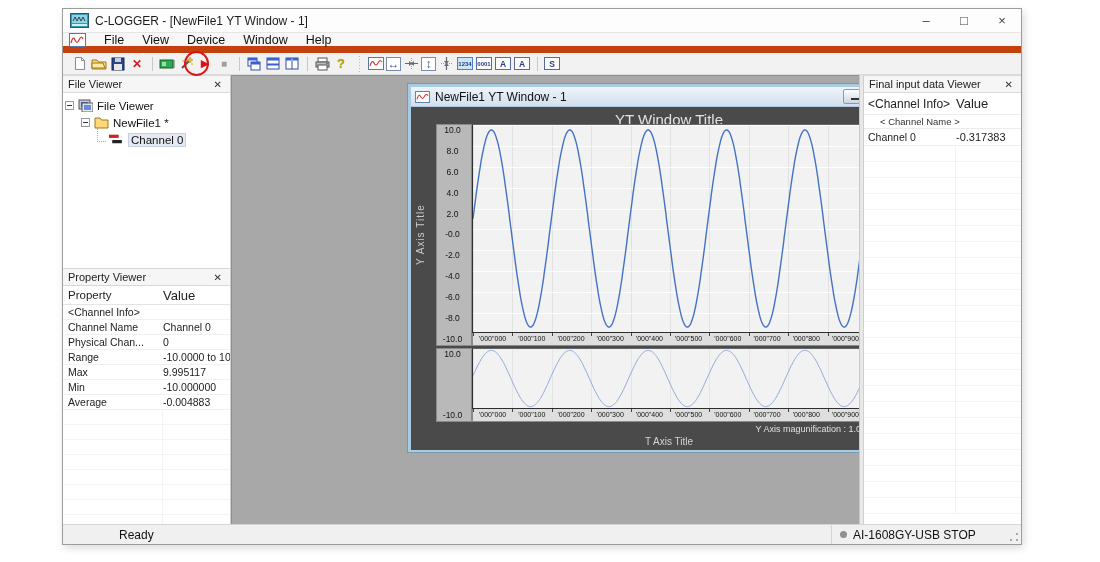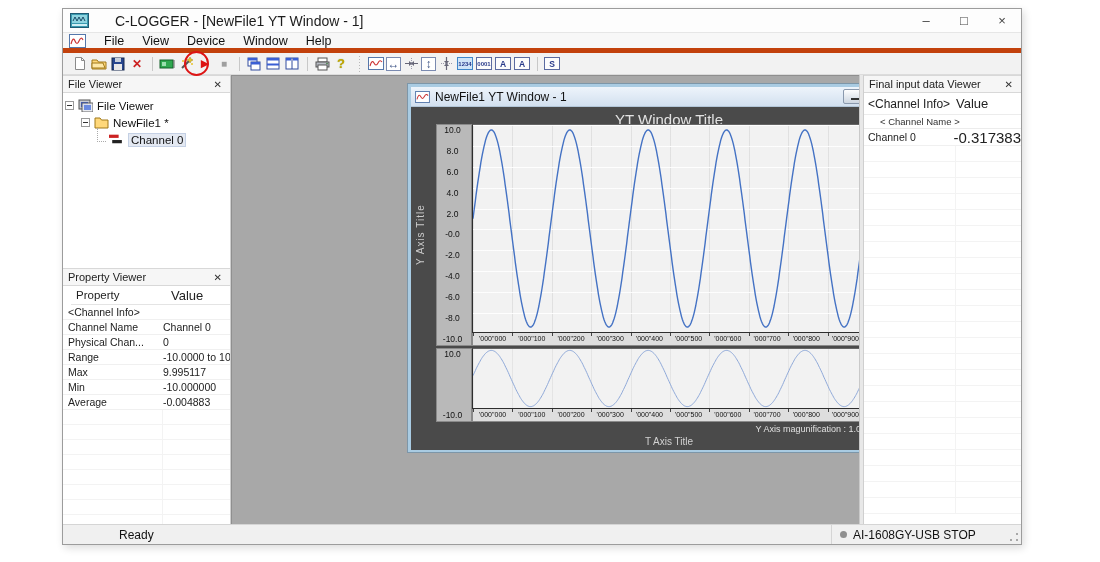--- a/index.html
+++ b/index.html
@@ -10,25 +10,25 @@
     overflow: hidden;
   }
   .app-window {
     position: absolute; left: 62px; top: 8px; width: 960px; height: 537px;
     background: #f0f0f0; border: 1px solid #9c9c9c;
     box-shadow: 2px 3px 8px rgba(0,0,0,.14);
   }
   
   .titlebar { height: 24px; background: #fdfdfd; display: flex; align-items: center; border-bottom: 1px solid #e6e6e6; }
   .app-icon { width: 19px; height: 15px; margin: 0 6px 0 7px; flex: 0 0 auto; }
-  .title-text { font-size: 14px; color: #1c1c1c; margin-left: 20px; }
+  .title-text { font-size: 12px; color: #1c1c1c; }
   .win-controls { margin-left: auto; display: flex; height: 100%; }
   .win-btn { width: 38px; height: 100%; display: flex; align-items: center; justify-content: center; font-size: 13px; color: #444; }
   
-  .menubar { height: 20px; display: flex; align-items: center; background: #f7f7f7; border-bottom: 5px solid #c2410c; padding-left: 6px; }
+  .menubar { height: 20px; display: flex; align-items: center; background: #f7f7f7; border-bottom: 7px solid #c2410c; padding-left: 6px; }
   .menu-doc-icon { width: 17px; height: 14px; margin-right: 9px; }
   .menu-item { font-size: 12.5px; color: #111; padding: 0 9px; }
   
   .toolbar { height: 22px; background: #f2f2f2; border-bottom: 1px solid #dcdcdc; display: flex; align-items: center; padding-left: 8px; position: relative; }
   .tbtn { width: 18px; height: 18px; display: flex; align-items: center; justify-content: center; margin-right: 1px; font-size: 11px; }
   .tsep { width: 1px; height: 14px; background: #c8c8c8; margin: 0 5px; }
   .tsep-dotted { width: 4px; height: 16px; margin: 0 6px; background: repeating-linear-gradient(to bottom, #b8b8b8 0 1px, transparent 1px 3px); background-size: 1px 100%; background-repeat: no-repeat; background-position: center; }
   .glyph-red { color: #cc2020; font-weight: bold; font-size: 12px; }
   .glyph-play { color: #dd1111; font-size: 11px; }
   .glyph-stop { color: #9f9f9f; font-size: 10px; }
@@ -50,39 +50,39 @@
   .panel-close { margin-left: auto; font-size: 10px; color: #333; padding: 0 3px; }
   .tree { padding: 4px 2px; }
   .tree-row { display: flex; align-items: center; height: 17px; font-size: 11.5px; color: #111; }
   .expander { width: 9px; height: 9px; border: 1px solid #999; background: #fff; position: relative; margin-right: 4px; flex: 0 0 auto; }
   .expander::after { content: ""; position: absolute; left: 1px; right: 1px; top: 3px; height: 1px; background: #333; }
   .tree-icon { width: 15px; height: 13px; margin-right: 4px; flex: 0 0 auto; }
   .tree-label.selected { background: #e4e9f2; border: 1px solid #c4d0e4; padding: 0 2px; }
   .tree-connector { width: 9px; height: 14px; border-left: 1px dotted #aaa; border-bottom: 1px dotted #aaa; margin: -6px 3px 4px 4px; flex: 0 0 auto; }
   
   .pv { position: absolute; left: 0; top: 193px; width: 100%; bottom: 0; background: #fff; }
-  .pv-header { display: flex; height: 19px; align-items: center; border-bottom: 1px solid #e4e4e4; margin-left: 8px; }
+  .pv-header { display: flex; height: 19px; align-items: center; border-bottom: 1px solid #e4e4e4; }
   .pv-header .c1 { width: 100px; font-size: 11.5px; color: #222; padding-left: 5px; }
   .pv-header .c2 { font-size: 13px; color: #222; }
   .prow { display: flex; height: 15px; align-items: center; border-bottom: 1px solid #f0f0f0; }
   .prow .c1 { width: 100px; font-size: 10.5px; color: #222; padding-left: 5px; white-space: nowrap; overflow: hidden; }
   .prow .c2 { font-size: 10.5px; color: #222; white-space: nowrap; overflow: hidden; flex: 1; }
   .filler-p { height: 15px; border-bottom: 1px solid #f3f3f3; background: linear-gradient(to right, transparent 99px, #f3f3f3 99px 100px, transparent 100px); }
   
   .mdi { position: absolute; left: 168px; top: 0; width: 628px; height: 100%; background: #a8a8a8; border-top: 1px solid #8f8f8f; border-left: 1px solid #8f8f8f; }
   
   .splitter { position: absolute; left: 796px; top: 0; width: 4px; height: 100%; background: #e8e8e8; border-left: 1px solid #c9c9c9; }
   .right-panel { position: absolute; left: 800px; top: 0; right: 0; height: 100%; background: #fff; border-left: 1px solid #cfcfcf; }
   .fv-header { display: flex; height: 22px; align-items: center; border-bottom: 1px solid #ececec; }
   .fv-header .c1 { width: 92px; font-size: 12px; color: #222; padding-left: 4px; }
   .fv-header .c2 { font-size: 13px; color: #222; }
   .fv-sub { height: 14px; font-size: 9.5px; color: #333; padding-left: 16px; border-bottom: 1px solid #ececec; display: flex; align-items: center; }
   .frow { display: flex; height: 17px; align-items: center; border-bottom: 1px solid #f0f0f0; }
   .frow .c1 { width: 92px; font-size: 10.5px; color: #222; padding-left: 4px; }
-  .frow .c2 { font-size: 15px; color: #222; }
+  .frow .c2 { font-size: 11px; color: #222; }
   .filler-f { height: 16px; border-bottom: 1px solid #f3f3f3; background: linear-gradient(to right, transparent 91px, #f3f3f3 91px 92px, transparent 92px); }
   
   .child-window { position: absolute; left: 176px; top: 8px; width: 530px; height: 368px;
     border: 3px solid #a9cbe2; outline: 1px solid #7d96a8; background: #84cc16; }
   .child-titlebar { height: 20px; background: linear-gradient(#eef4fb, #d2e0ef); display: flex; align-items: center; padding: 0 4px; border-bottom: 1px solid #b3c6d8; }
   .child-title-text { font-size: 12px; color: #111; margin-left: 5px; }
   .child-controls { margin-left: auto; display: flex; gap: 2px; }
   .cbtn { width: 25px; height: 15px; border: 1px solid #8a99ad; border-radius: 2px; background: linear-gradient(#fefefe, #ccd5e0); position: relative; }
   .cbtn-min::after { content: ""; position: absolute; left: 7px; right: 7px; bottom: 3px; height: 2px; background: #333; }
   .cbtn-restore::after { content: ""; position: absolute; left: 8px; top: 3px; width: 8px; height: 7px; border: 1px solid #333; border-top-width: 2px; }

